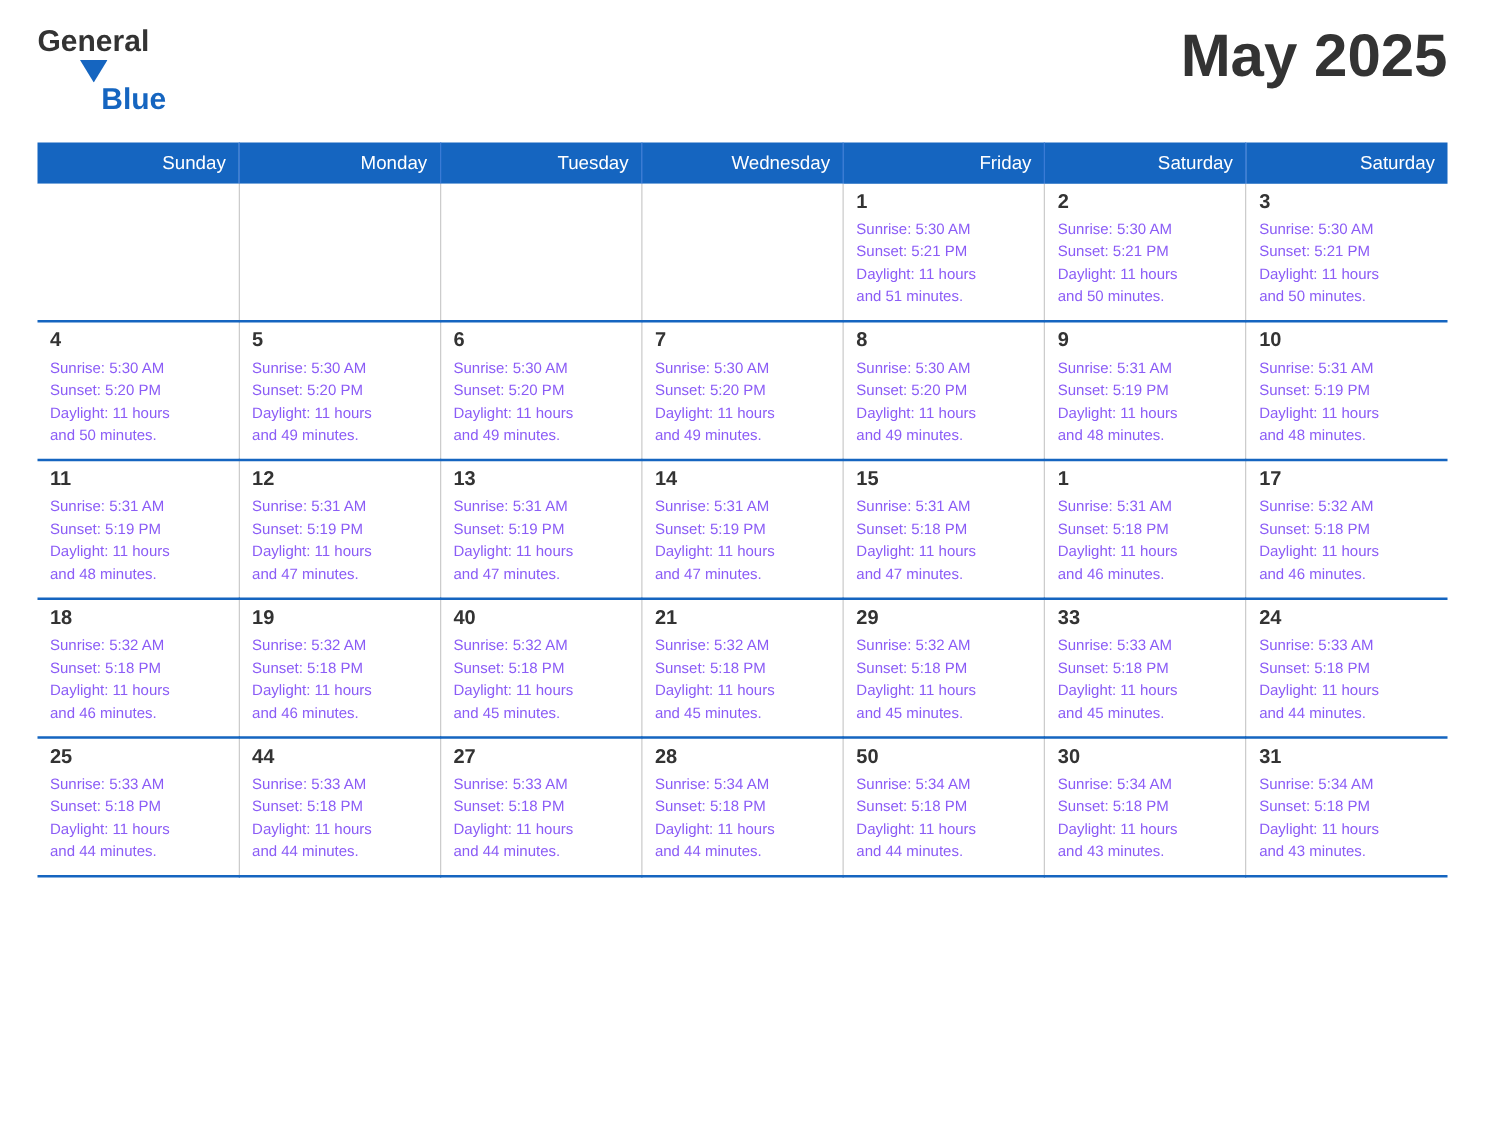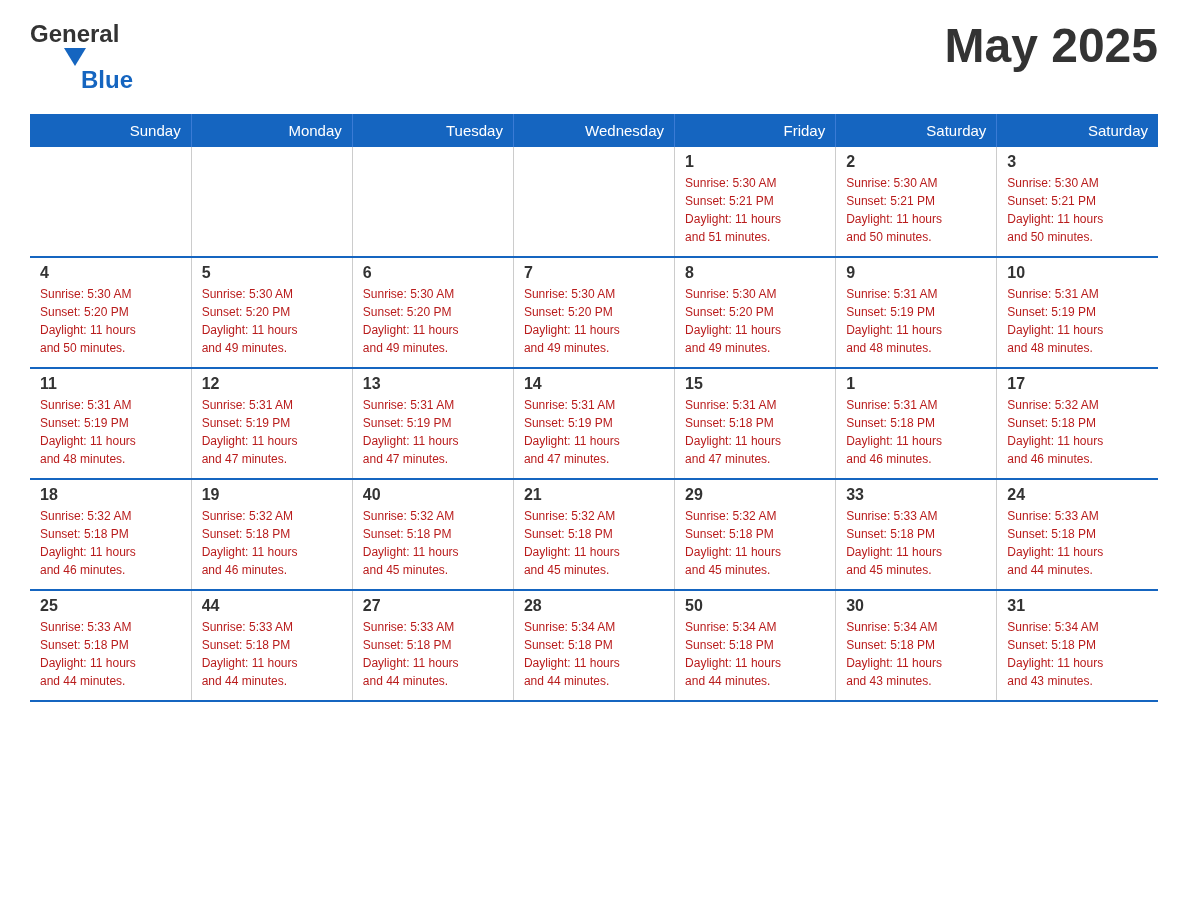--- a/index.html
+++ b/index.html
@@ -70,21 +70,21 @@
     }
     .day-number {
       font-size: 16px;
       font-weight: bold;
       color: #333;
       display: block;
       margin-bottom: 3px;
     }
     .day-info {
       font-size: 12px;
-      color: #b91c1c;
+      color: #8b5cf6;
       line-height: 1.5;
     }
     .empty-cell {
       background: #fff;
     }
     .logo-wrapper {
       display: flex;
       flex-direction: column;
       align-items: flex-start;
     }

